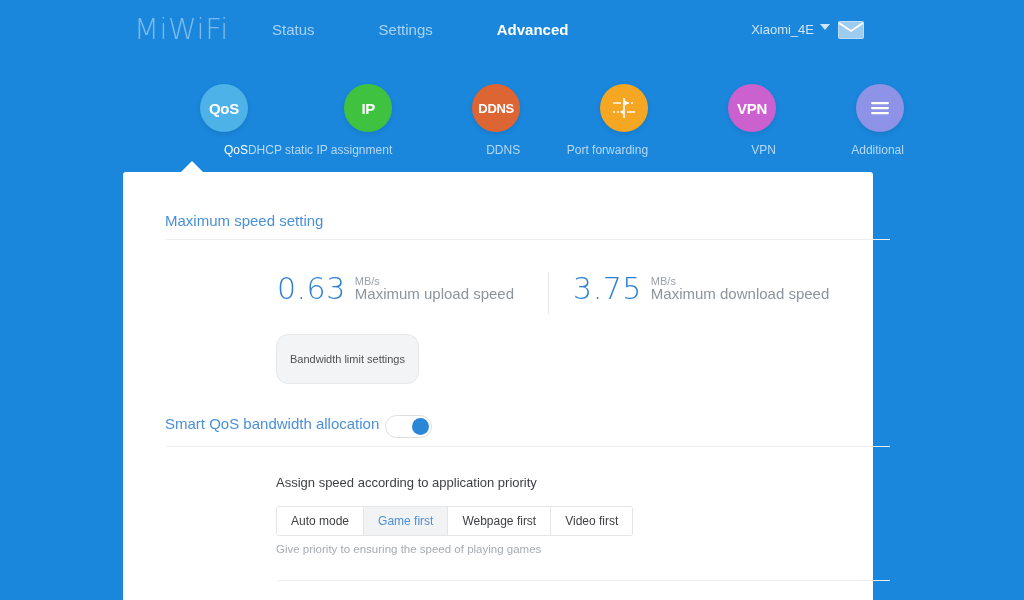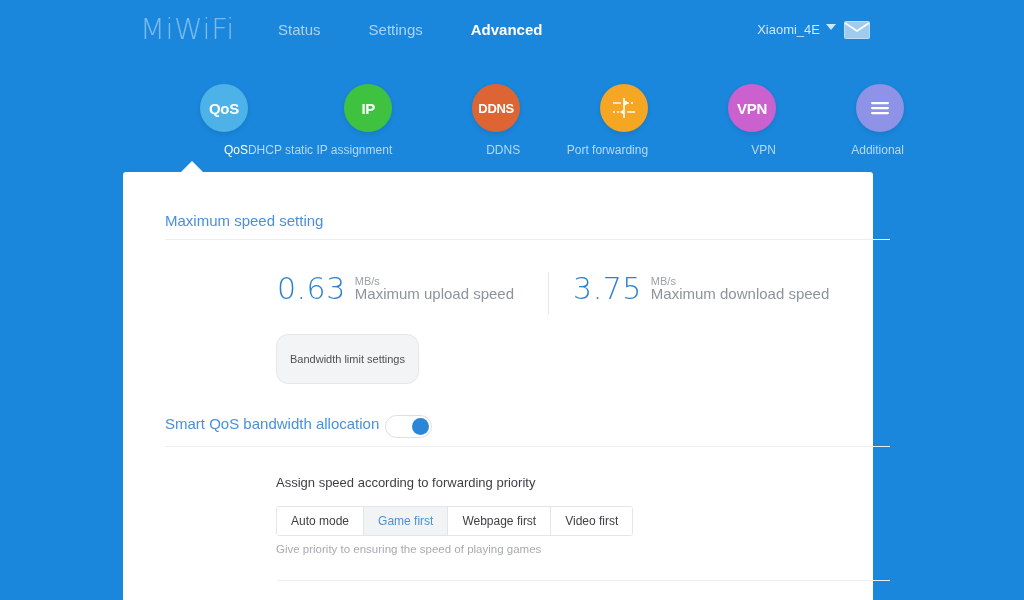--- a/index.html
+++ b/index.html
@@ -6,30 +6,30 @@
   html, body {
     width: 1024px; height: 600px;
     overflow: hidden;
     font-family: "Liberation Sans", sans-serif;
     background: #1a87dc;
   }
   #app { position: relative; width: 1024px; height: 600px; background: #1a87dc; }
 
   
   .topbar {
-    position: absolute; top: 0; left: 14px; width: 948px; height: 60px;
+    position: absolute; top: 0; left: 8px; width: 948px; height: 60px;
   }
   .logo {
     position: absolute; left: 126px; top: 12px;
     font-size: 29px; letter-spacing: 0.5px;
     color: #8dc4ef; font-weight: 300;
     font-family: "DejaVu Sans", sans-serif;
     opacity: .85;
   }
-  .nav { position: absolute; left: 260px; top: 19px; display: flex; gap: 40px; }
+  .nav { position: absolute; left: 260px; top: 19px; display: flex; gap: 56px; }
   .nav-item {
     font-size: 15px; color: #a8d2f3; cursor: pointer;
     padding: 2px 4px; white-space: nowrap;
   }
   .nav-item.active { color: #ffffff; font-weight: bold; }
 
   .account {
     position: absolute; right: 126px; top: 22px;
     display: flex; align-items: flex-start; gap: 6px;
     font-size: 13px; color: #cfe5f8; cursor: pointer; white-space: nowrap;
@@ -262,21 +262,21 @@
 
     <div class="bwbtn">Bandwidth limit settings</div>
 
     <div class="rule rule-2"></div>
 
     <div class="qos-title">Smart QoS bandwidth allocation</div>
     <div class="toggle">
       <div class="knob"></div>
     </div>
 
-    <div class="assign-title">Assign speed according to forwarding priority</div>
+    <div class="assign-title">Assign speed according to application priority</div>
 
     <div class="seg">
       <div class="segbtn">Auto mode</div>
       <div class="segbtn sel">Game first</div>
       <div class="segbtn">Webpage first</div>
       <div class="segbtn">Video first</div>
     </div>
 
     <div class="seg-desc">Give priority to ensuring the speed of playing games</div>
 

